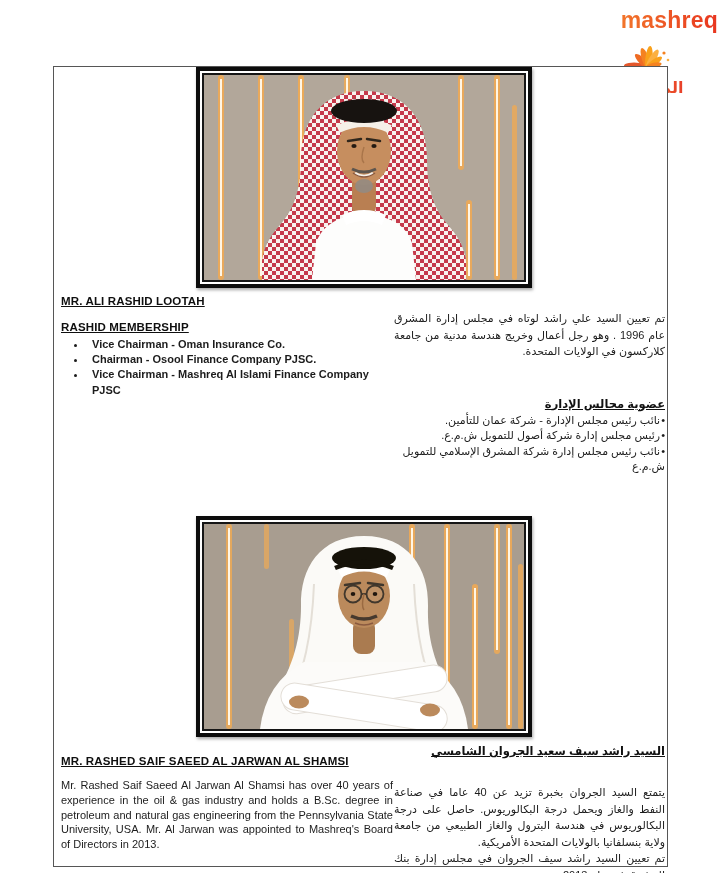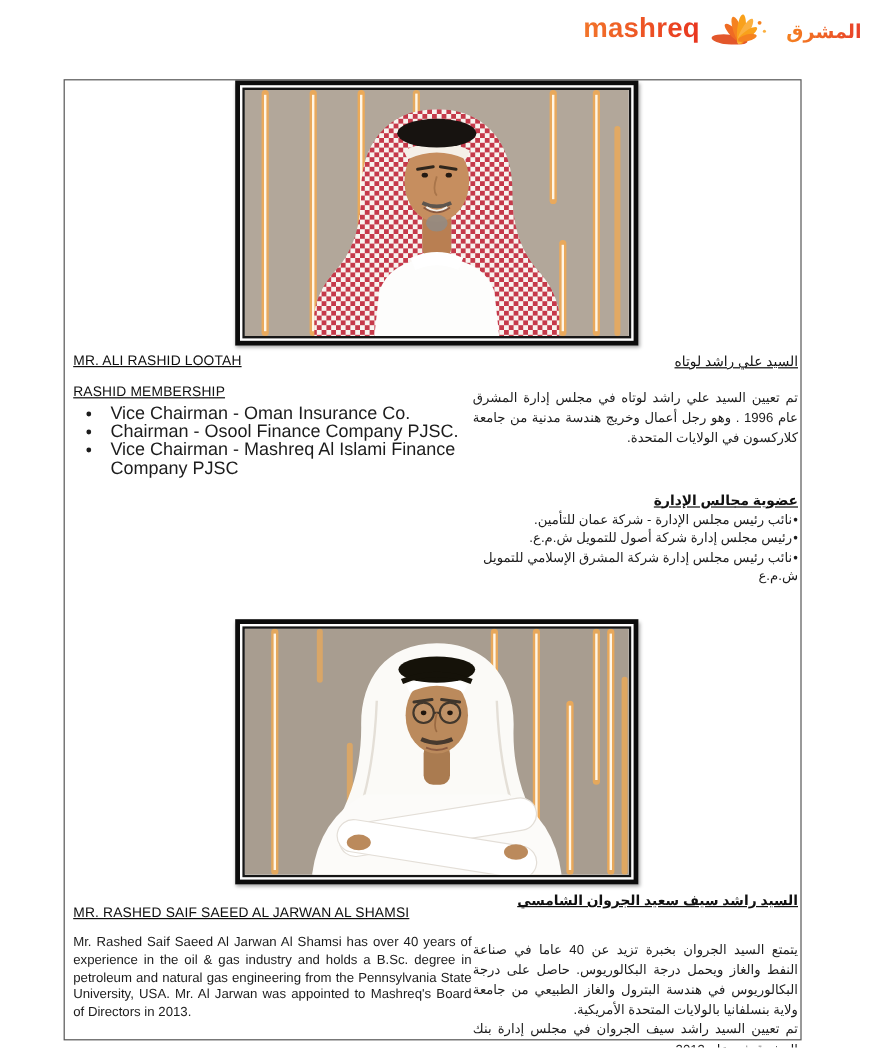--- a/index.html
+++ b/index.html
@@ -4,21 +4,21 @@
 <style>
   html,body{margin:0;padding:0;}
   body{
     width:724px;height:873px;background:#ffffff;position:relative;
     font-family:"Liberation Sans","DejaVu Sans",sans-serif;color:#1a1a1a;
     overflow:hidden;
   }
   .abs{position:absolute;}
 
   
-  .logo{top:7px;right:6px;display:flex;align-items:flex-end;gap:7px;height:30px;}
+  .logo{top:7px;right:6px;display:flex;align-items:flex-start;gap:7px;height:30px;flex-direction:column;}
   .logo-latin{
     font-size:23px;font-weight:bold;letter-spacing:0.2px;
     background:linear-gradient(90deg,#F2752A,#E8351F);
     -webkit-background-clip:text;background-clip:text;color:transparent;
   }
   .logo-arabic{
     font-size:16px;font-weight:bold;direction:rtl;
     background:linear-gradient(90deg,#F58220,#E8402A);
     -webkit-background-clip:text;background-clip:text;color:transparent;
   }
@@ -28,25 +28,25 @@
 
   
   .photo-frame{
     border:4px solid #0c0c0c;background:#fff;padding:2px;
     box-shadow:1px 2px 3px rgba(0,0,0,.35);
   }
   .photo-frame svg{display:block;border:2px solid #161616;}
 
   
   .en-col{width:331px;}
-  .en-h{font-size:11.5px;font-weight:normal;text-decoration:underline;color:#0f0f0f;letter-spacing:.15px;line-height:13px;}
+  .en-h{font-size:11.5px;font-weight:bold;text-decoration:underline;color:#0f0f0f;letter-spacing:.15px;line-height:13px;}
   .en-p{margin-top:10px;font-size:11px;line-height:14.8px;text-align:justify;color:#1c1c1c;}
   .en-sub{margin-top:13px;}
   ul.en-list{margin:3px 0 0;padding-left:26px;}
-  ul.en-list li{font-size:15px;line-height:15.2px;padding-left:5px;color:#1c1c1c;}
+  ul.en-list li{font-size:11px;line-height:15.2px;padding-left:5px;color:#1c1c1c;font-weight:bold;}
 
   
   .ar-col{width:271px;direction:rtl;text-align:right;}
   .ar-h{font-size:11.5px;text-decoration:underline;line-height:14px;color:#111;}
   .ar-h.bold{font-weight:bold;}
   .ar-p{margin-top:15px;font-size:11px;line-height:16.5px;text-align:justify;color:#1c1c1c;}
   .ar-p.second{margin-top:0;}
   .ar-sub{margin-top:37px;text-align:right;}
   .ar-list{margin-top:2px;text-align:right;}
   .ar-list div{font-size:11px;line-height:15.5px;color:#1c1c1c;}
@@ -151,21 +151,20 @@
   <div class="en-h">MR. ALI RASHID LOOTAH</div>
   <div class="en-h en-sub">RASHID MEMBERSHIP</div>
   <ul class="en-list">
     <li>Vice Chairman - Oman Insurance Co.</li>
     <li>Chairman - Osool Finance Company PJSC.</li>
     <li>Vice Chairman - Mashreq Al Islami Finance Company PJSC</li>
   </ul>
 </div>
 
 <div class="abs ar-col" style="left:394px;top:295px;">
-  <div class="ar-h">السيد علي راشد لوتاه</div>
   <div class="ar-p">تم تعيين السيد علي راشد لوتاه في مجلس إدارة المشرق عام 1996 . وهو رجل أعمال وخريج هندسة مدنية من جامعة كلاركسون في الولايات المتحدة.</div>
   <div class="ar-h bold ar-sub">عضوية مجالس الإدارة</div>
   <div class="ar-list">
     <div>نائب رئيس مجلس الإدارة - شركة عمان للتأمين.</div>
     <div>رئيس مجلس إدارة شركة أصول للتمويل ش.م.ع.</div>
     <div>نائب رئيس مجلس إدارة شركة المشرق الإسلامي للتمويل ش.م.ع</div>
   </div>
 </div>
 
 <div class="abs photo-frame" style="left:196px;top:516px;">

